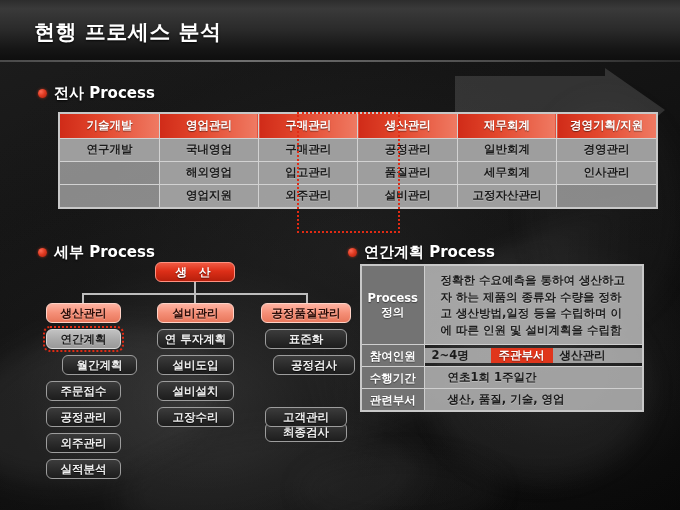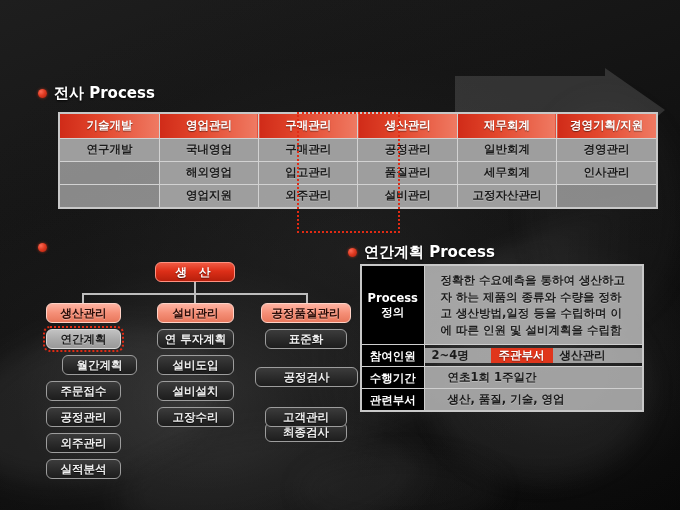--- a/index.html
+++ b/index.html
@@ -191,21 +191,21 @@
     font-size: 11.5px; font-weight: bold;
     vertical-align: middle;
   }
   table.atable tr:last-child td { border-bottom: none; }
   table.atable td:last-child { border-right: none; }
 
   td.akey {
     width: 62px;
     text-align: center;
     color: #ffffff;
-    background: #000000;
+    background: #737373;
     text-shadow: 0 1px 1px rgba(0,0,0,0.45);
     padding: 2px 1px;
     line-height: 14px;
   }
   td.aval {
     color: #1b1b1b;
     background: rgba(182,182,182,0.86);
     padding: 3px 23px;
     text-shadow: 0 1px 0 rgba(255,255,255,0.25);
   }
@@ -251,20 +251,23 @@
   <div class="bg-blob blob2"></div>
   <div class="bg-blob blob3"></div>
   <div class="bg-blob blob4"></div>
   <div class="bg-blob blob5"></div>
   <div class="bg-streak"></div>
 
   <svg class="bg-arrow" viewBox="0 0 210 115">
     <polygon points="0,8 150,8 150,0 210,42 150,92 150,62 0,62" fill="#9c9c9c" opacity="0.75"></polygon>
   </svg>
 
+  <div class="titlebar">
+    <div class="title-text">현행 프로세스 분석</div>
+  </div>
 
   <div class="section-head" id="head-enterprise">
     <span class="bullet-dot"></span>
     <span class="section-label">전사 Process</span>
   </div>
 
   <div class="etable-wrap">
     <table class="etable">
       <thead>
         <tr>
@@ -301,20 +304,21 @@
           <td>고정자산관리</td>
           <td class="empty"></td>
         </tr>
       </tbody>
     </table>
   </div>
   <div class="col-highlight"></div>
 
   <div class="section-head" id="head-detail">
     <span class="bullet-dot"></span>
+    <span class="section-label">세부 Process</span>
   </div>
 
   <div class="org">
 
     <div class="node node-root" style="left:109px; top:0; width:80px;">생 산</div>
 
     <div class="connector" style="left:148px; top:20px; width:2px; height:11px;"></div>
     <div class="connector" style="left:36px;  top:31px; width:226px; height:2px;"></div>
     <div class="connector" style="left:36px;  top:31px; width:2px;  height:10px;"></div>
     <div class="connector" style="left:148px; top:31px; width:2px;  height:10px;"></div>
@@ -330,21 +334,21 @@
     <div class="node node-leaf" style="left:0px; top:197px; width:75px;">실적분석</div>
 
     <div class="node node-cat" style="left:111px; top:41px; width:77px;">설비관리</div>
     <div class="node node-leaf" style="left:111px; top:67px; width:77px;">연 투자계획</div>
     <div class="node node-leaf" style="left:111px; top:93px; width:77px;">설비도입</div>
     <div class="node node-leaf" style="left:111px; top:119px; width:77px;">설비설치</div>
     <div class="node node-leaf" style="left:111px; top:145px; width:77px;">고장수리</div>
 
     <div class="node node-cat" style="left:215px; top:41px; width:90px;">공정품질관리</div>
     <div class="node node-leaf" style="left:219px; top:67px; width:82px;">표준화</div>
-    <div class="node node-leaf" style="left:209px; top:93px; width:103px;margin-top:12px;">공정검사</div>
+    <div class="node node-leaf" style="left:227px; top:93px; width:82px;">공정검사</div>
     <div class="node node-leaf" style="left:219px; top:119px; width:82px;margin-top:41px;">최종검사</div>
     <div class="node node-leaf" style="left:219px; top:145px; width:82px;">고객관리</div>
   </div>
 
   <div class="section-head" id="head-annual">
     <span class="bullet-dot"></span>
     <span class="section-label">연간계획 Process</span>
   </div>
 
   <div class="atable-wrap">

